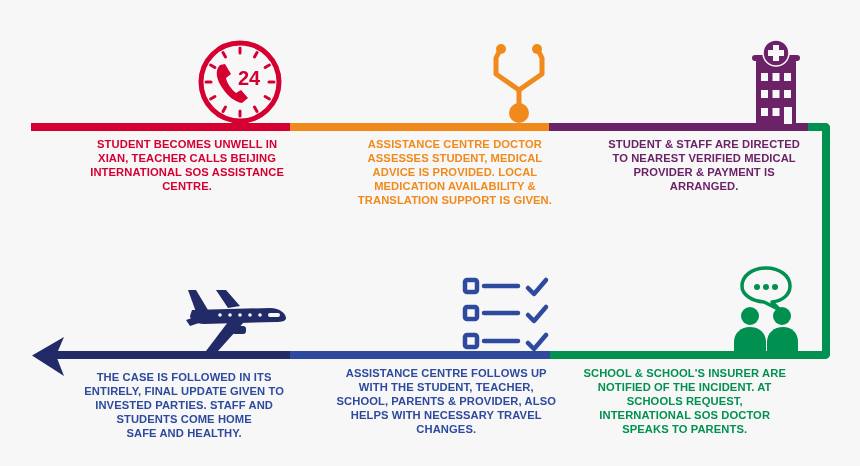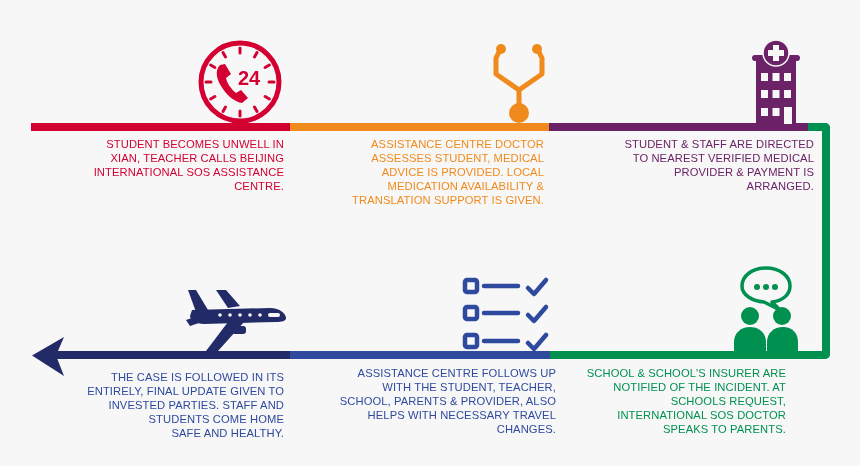--- a/index.html
+++ b/index.html
@@ -6,24 +6,24 @@
     body {
       width: 860px; height: 466px;
       background: #f7f7f7;
       position: relative;
       overflow: hidden;
       font-family: "Liberation Sans", sans-serif;
     }
     .seg { position: absolute; }
     .step-text {
       position: absolute;
-      font-weight: normal;
+      font-weight: bold;
       font-size: 11.2px;
       line-height: 14px;
-      text-align: right;
+      text-align: center;
       letter-spacing: 0.1px;
       white-space: pre-line;
     }
     .icon { position: absolute; }
     svg { display: block; }
   </style>
 </head>
 <body>
 
 <div>
@@ -152,27 +152,27 @@
       <rect x="84" y="25" width="12" height="4" rx="2"></rect>
     </g>
   </svg>
 </div>
 
 <div class="step-text" style="right:576px; top:137px; color:#d50032;">STUDENT BECOMES UNWELL IN
 XIAN, TEACHER CALLS BEIJING
 INTERNATIONAL SOS ASSISTANCE
 CENTRE.</div>
 
-<div class="step-text" style="right:316px; top:137px; color:#f18a1c;">ASSISTANCE CENTRE DOCTOR
+<div class="step-text" style="right:308px; top:137px; color:#f18a1c;">ASSISTANCE CENTRE DOCTOR
 ASSESSES STUDENT, MEDICAL
 ADVICE IS PROVIDED. LOCAL
 MEDICATION AVAILABILITY &amp;
 TRANSLATION SUPPORT IS GIVEN.</div>
 
-<div class="step-text" style="right:46px; top:137px; color:#6b2266;">STUDENT &amp; STAFF ARE DIRECTED
+<div class="step-text" style="right:60px; top:137px; color:#6b2266;">STUDENT &amp; STAFF ARE DIRECTED
 TO NEAREST VERIFIED MEDICAL
 PROVIDER &amp; PAYMENT IS
 ARRANGED.</div>
 
 <div class="step-text" style="right:74px; top:366px; color:#009150;">SCHOOL &amp; SCHOOL'S INSURER ARE
 NOTIFIED OF THE INCIDENT. AT
 SCHOOLS REQUEST,
 INTERNATIONAL SOS DOCTOR
 SPEAKS TO PARENTS.</div>
 

